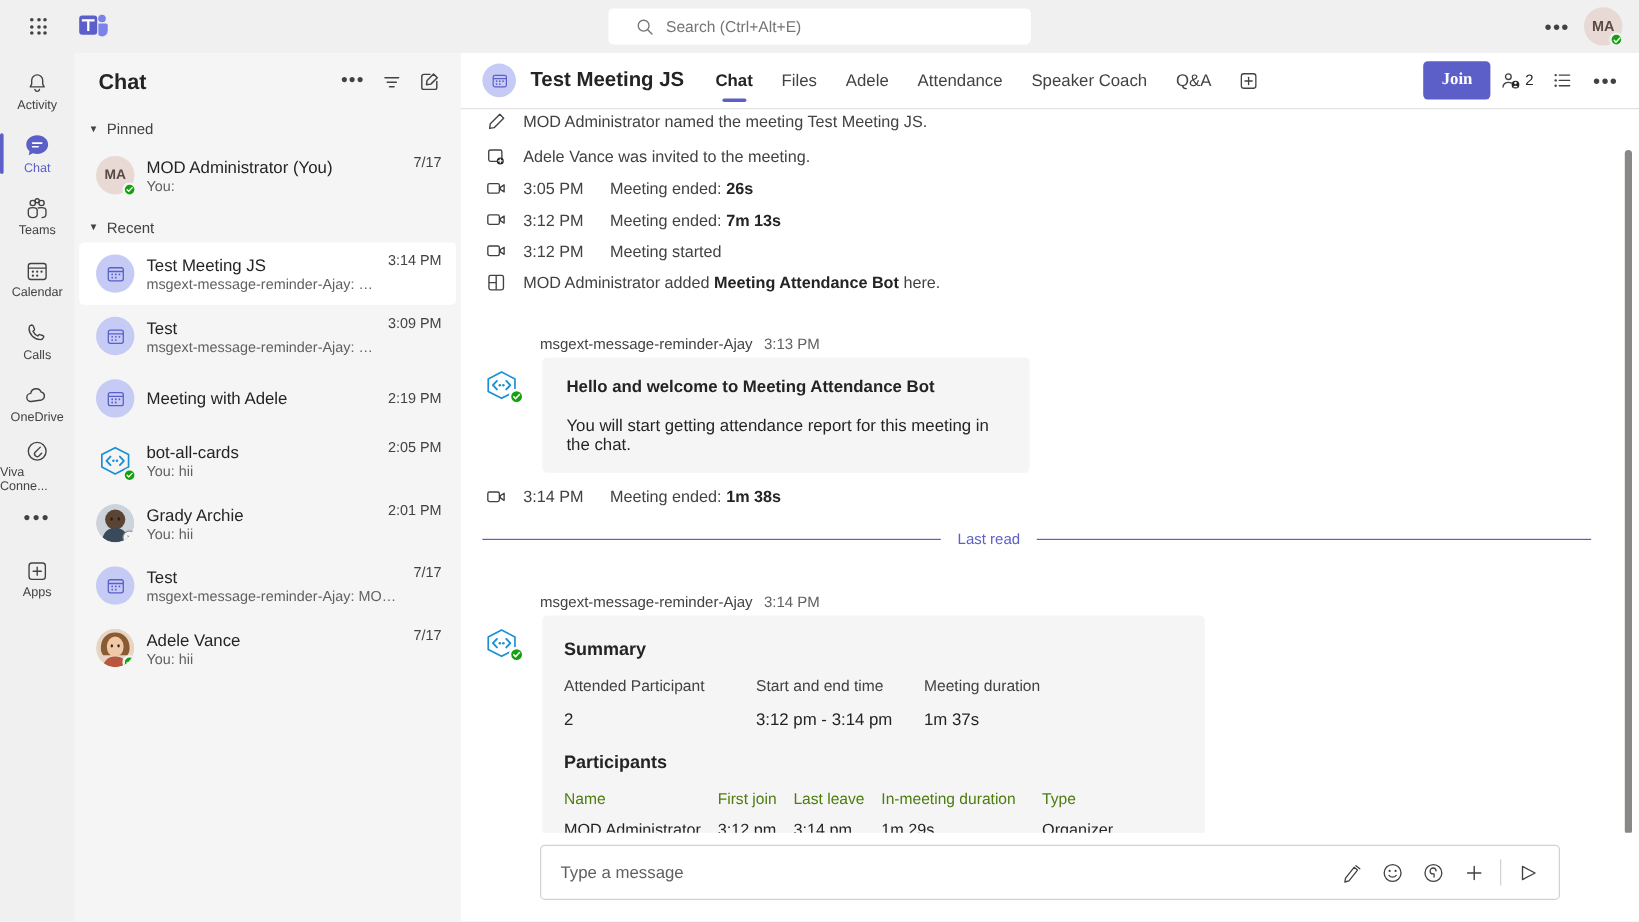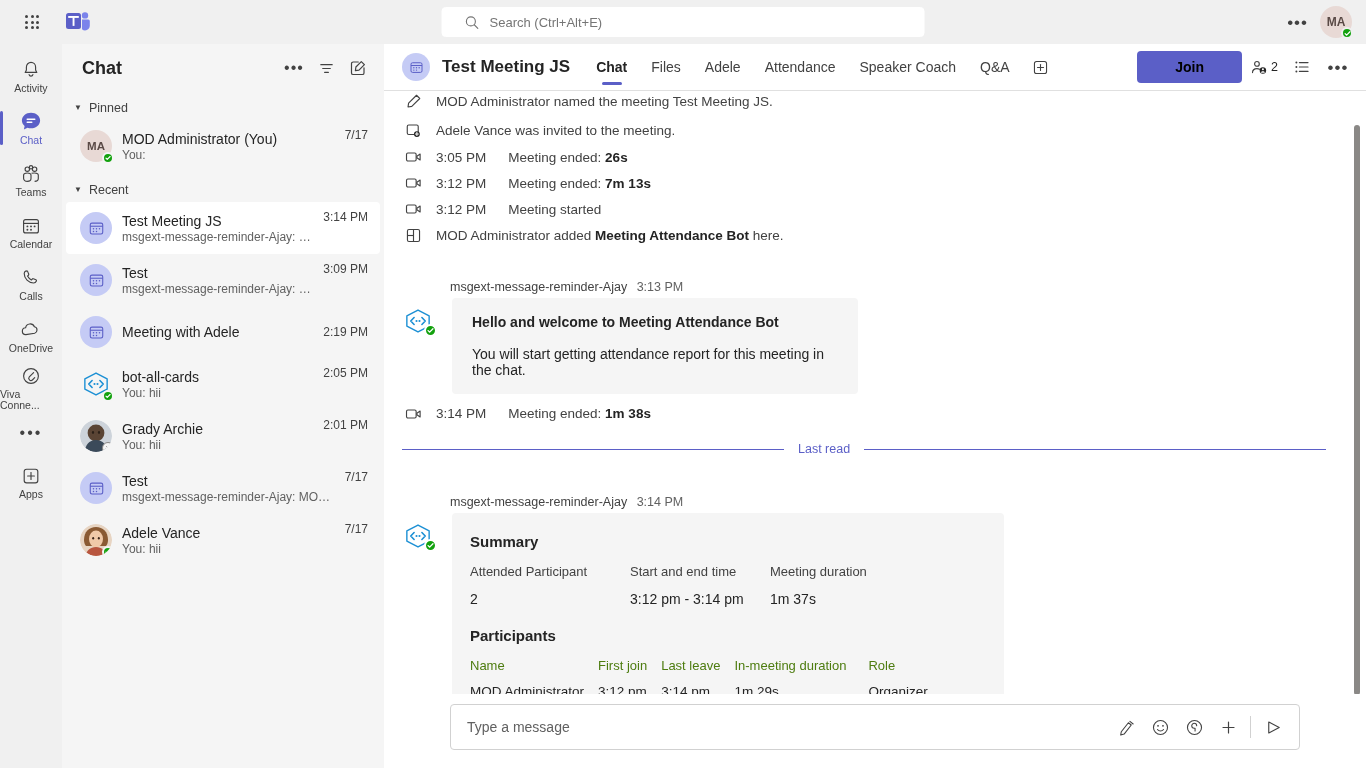--- a/index.html
+++ b/index.html
@@ -23,21 +23,21 @@
   .waffle {
     width: 32px; height: 32px; margin-left: 6px;
     display: flex; align-items: center; justify-content: center;
     cursor: pointer; border-radius: 4px;
   }
   .waffle-grid { display: grid; grid-template-columns: repeat(3,3px); grid-template-rows: repeat(3,3px); gap: 2.5px; }
   .waffle-grid i { width: 3px; height: 3px; background: #424242; border-radius: 50%; display:block; }
   .teams-logo { margin-left: 16px; width: 28px; height: 28px; display:flex; align-items:center; justify-content:center; }
   .search-wrap {
     position: absolute; left: 50%; transform: translateX(-50%);
-    width: 483px; height: 30px; text-align: right;
+    width: 352px; height: 30px; text-align: right;
   }
   .searchbox {
     width: 100%; height: 30px; background: #ffffff; border-radius: 4px;
     display: flex; align-items: center; padding: 0 10px; cursor: text;
     border: 1px solid #ffffff;
   }
   .searchbox .sicon { margin-right: 10px; margin-left: 12px; display:flex; }
   .searchbox .stext { font-size: 13px; color: #757575; }
   .topbar-right { margin-left: auto; display: flex; align-items: center; gap: 4px; }
   .tb-ellipsis { color:#424242; font-size: 17px; letter-spacing: 1px; padding: 0 8px; cursor:pointer; line-height: 1;}
@@ -138,23 +138,23 @@
     display: flex; align-items: center; cursor: pointer; position: relative; white-space: nowrap;
   }
   .mh-tab.active { color: #242424; font-weight: 600; }
   .mh-tab.active::after {
     content:''; position: absolute; bottom: 6px; left: 50%; transform: translateX(-50%);
     width: 20px; height: 3px; border-radius: 2px; background: #5b5fc7;
   }
   .mh-add { width: 22px; height: 22px; margin-left: 8px; display:flex; align-items:center; justify-content:center; cursor:pointer; color:#424242;}
   .mh-right { margin-left: auto; display: flex; align-items: center; gap: 4px; }
   .join-btn {
-    background: #5b5fc7; color: #000000; font-size: 14px; font-weight: 600;
-    border: none; border-radius: 4px; height: 32px; padding: 0 38px; cursor: pointer;
-    font-family: Liberation Sans, sans-serif;
+    background: #5b5fc7; color: #ffffff; font-size: 14px; font-weight: 600;
+    border: none; border-radius: 4px; height: 32px; padding: 0 15px; cursor: pointer;
+    font-family: Liberation Serif, serif;
   }
   .mh-ic { height: 32px; min-width: 32px; display:flex; align-items:center; justify-content:center; gap:2px; cursor:pointer; color:#424242; padding: 0 4px;}
   .mh-ic .cnt { font-size: 12.5px; color:#242424; }
   .mh-ic.dots { font-size: 17px; letter-spacing: 1px; line-height: 1; }
 
   
   .msgs-wrap { flex: 1; position: relative; min-height: 0; overflow: hidden; }
   .msgs {
     position: absolute; inset: 0; padding: 0 40px 0 18px; overflow: hidden;
   }
@@ -774,21 +774,21 @@
                 </tbody>
                   </table>
                 <div class="sec-title" style="margin-top:20px;">Participants</div>
                 <table class="ptable">
                   <tbody>
                       <tr>
                     <th style="width:118px;">Name</th>
                     <th style="width:60px;">First join</th>
                     <th style="width:58px;">Last leave</th>
                     <th style="width:134px;">In-meeting duration</th>
-                    <th>Role</th>
+                    <th>Type</th>
                   </tr>
                   <tr>
                     <td>MOD Administrator</td>
                     <td>3:12 pm</td>
                     <td>3:14 pm</td>
                     <td>1m 29s</td>
                     <td>Organizer</td>
                   </tr>
                   <tr>
                     <td>Adele Vance</td>

